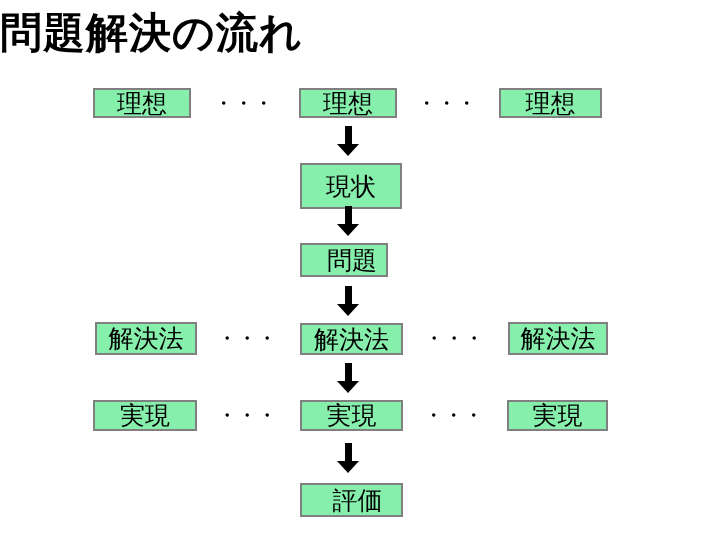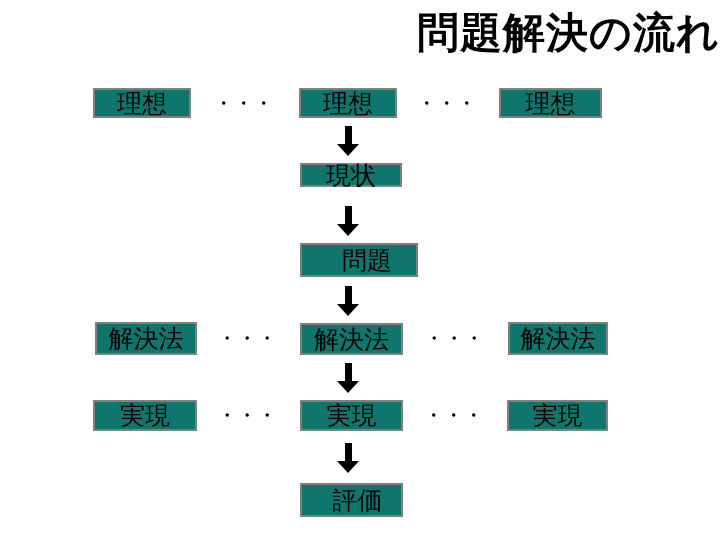--- a/index.html
+++ b/index.html
@@ -13,32 +13,32 @@
     width: 720px;
     height: 540px;
     background: #ffffff;
     overflow: hidden;
   }
   .title {
     position: absolute;
     left: 0;
     top: 8px;
     width: 720px;
-    text-align: right;
+    text-align: left;
     font-size: 42px;
     line-height: 1.2;
     font-weight: bold;
     color: #000000;
     letter-spacing: 1px;
   }
   .box {
     position: absolute;
     box-sizing: border-box;
     border: 2px solid #808080;
-    background: #0f766e;
+    background: #86efac;
     color: #000000;
     display: flex;
     align-items: center;
     justify-content: center;
     font-size: 25px;
     line-height: 1;
     white-space: nowrap;
   }
   .dots {
     position: absolute;
@@ -83,28 +83,28 @@
   <div class="dots" style="left:191px; top:88px; width:108px; height:30px;">・・・</div>
   <div class="box" style="left:299px; top:88px; width:98px; height:30px;">理想</div>
   <div class="dots" style="left:397px; top:88px; width:102px; height:30px;">・・・</div>
   <div class="box" style="left:499px; top:88px; width:103px; height:30px;">理想</div>
 
   <div class="arrow" style="left:337px; top:126px;">
     <div class="shaft"></div>
     <div class="head"></div>
   </div>
 
-  <div class="box" style="left:300px; top:163px; width:102px; height:24px;">現状</div>
+  <div class="box" style="left:300px; top:163px; width:102px; height:46px;">現状</div>
 
   <div class="arrow" style="left:337px; top:206px;">
     <div class="shaft"></div>
     <div class="head"></div>
   </div>
 
-  <div class="box" style="left:300px; top:243px; width:118px; height:34px;padding-left:16px;">問題</div>
+  <div class="box" style="left:300px; top:243px; width:88px; height:34px;padding-left:16px;">問題</div>
 
   <div class="arrow" style="left:337px; top:286px;">
     <div class="shaft"></div>
     <div class="head"></div>
   </div>
 
   <div class="box" style="left:95px; top:322px; width:102px; height:33px;">解決法</div>
   <div class="dots" style="left:197px; top:322px; width:103px; height:33px;">・・・</div>
   <div class="box" style="left:300px; top:323px; width:103px; height:32px;">解決法</div>
   <div class="dots" style="left:403px; top:322px; width:105px; height:33px;">・・・</div>

